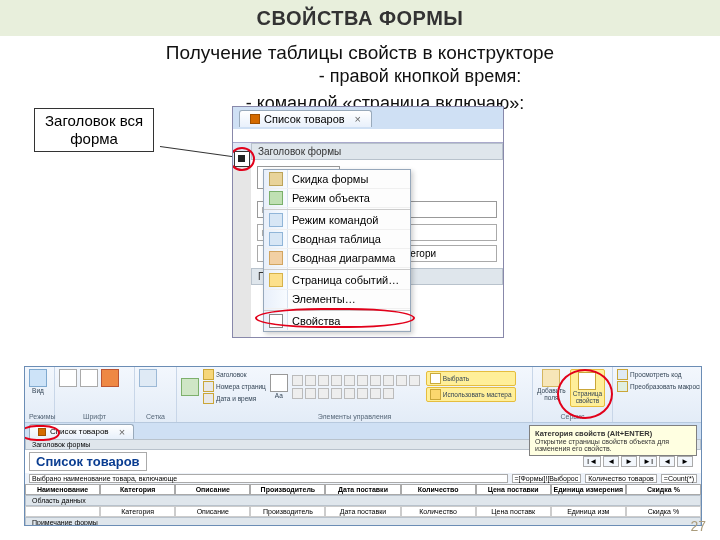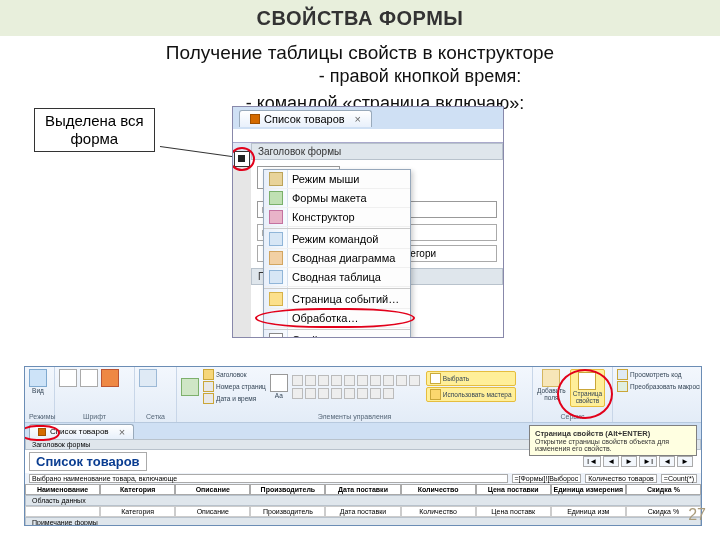--- a/index.html
+++ b/index.html
@@ -318,34 +318,34 @@
     font-weight: bold;
   }
   .datarow {
     display: flex;
   }
   .datarow .col {
     flex: 1; border: 1px solid #ccc; text-align: center; font-size: 7px; padding: 1px 0;
   }
   .page-number {
     position: absolute;
-    bottom: 16px;
+    bottom: 6px;
     right: 14px;
-    font-size: 16px;
+    font-size: 14px;
     color: #aa9c7c;
   }
 </style>
 </head>
 <body>
 
 <div class="title-bar">СВОЙСТВА ФОРМЫ</div>
 <div class="subtitle">Получение таблицы свойств в конструкторе</div>
 <div class="method1">- правой кнопкой время:</div>
 
-<div class="callout-box" style="white-space:pre-line">Выделена вся
+<div class="callout-box" style="white-space:pre-line">Заголовок вся
 форма</div>
 <div class="callout-line"></div>
 
 <div class="screenshot1">
   <div class="tab-row">
     <div class="tab">
       <span class="tab-icon"></span>
       <span>Список товаров</span>
       <span class="tab-close">×</span>
     </div>
@@ -368,50 +368,46 @@
       <div class="lbl" style="flex:1.2"></div>
       <div class="lbl">Категори</div>
     </div>
     <div class="section-bar" style="margin-top:6px">Примечание формы</div>
   </div>
 
   <div class="context-menu">
     <div class="gutter"></div>
     <div class="mi">
       <span class="mico" style="background:#e8d39a;border:1px solid #bca45a"></span>
-      <span>Режим мыши</span>
+      <span>Скидка формы</span>
     </div>
     <div class="mi">
       <span class="mico" style="background:#bfe0b3;border:1px solid #7ab06a"></span>
-      <span>Формы макета</span>
-    </div>
-    <div class="mi">
-      <span class="mico" style="background:#e8b3c8;border:1px solid #c472a0"></span>
-      <span>Конструктор</span>
+      <span>Режим объекта</span>
     </div>
     <div class="sep"></div>
     <div class="mi">
       <span class="mico" style="background:#d7e6f5;border:1px solid #90b5d8"></span>
       <span>Режим командой</span>
     </div>
     <div class="mi">
+      <span class="mico" style="background:#d7e6f5;border:1px solid #90b5d8"></span>
+      <span>Сводная таблица</span>
+    </div>
+    <div class="mi">
       <span class="mico" style="background:#f2d0a4;border:1px solid #d2a560"></span>
       <span>Сводная диаграмма</span>
     </div>
-    <div class="mi">
-      <span class="mico" style="background:#d7e6f5;border:1px solid #90b5d8"></span>
-      <span>Сводная таблица</span>
-    </div>
     <div class="sep"></div>
     <div class="mi">
       <span class="mico" style="background:#fce08c;border:1px solid #d6b24a"></span>
       <span>Страница событий…</span>
     </div>
     <div class="mi">
-      <span>Обработка…</span>
+      <span>Элементы…</span>
     </div>
     <div class="sep"></div>
     <div class="mi">
       <span class="mico" style="background:#fff;border:1px solid #888"></span>
       <span>Свойства</span>
     </div>
   </div>
   <div class="red-ellipse-2"></div>
 </div>
 
@@ -533,21 +529,21 @@
             <span class="ic" style="background:#e0efe0"></span>
             <span style="overflow:hidden;max-width:70px;">Преобразовать макросы формы в...</span>
           </div>
       </div>
       <div class="lbl"></div>
     </div>
   </div>
   <div class="red-ellipse-3"></div>
 
   <div class="tooltip-box">
-    <div class="tt-title">Страница свойств (Alt+ENTER)</div>
+    <div class="tt-title">Категория свойств (Alt+ENTER)</div>
     <div>Открытие страницы свойств объекта для изменения его свойств.</div>
   </div>
 
   <div class="tabbar2">
     <div class="tab">
       <span class="tab-icon" style="width:8px;height:8px"></span>
       <span>Список товаров</span>
       <span class="tab-close">×</span>
     </div>
   </div>

